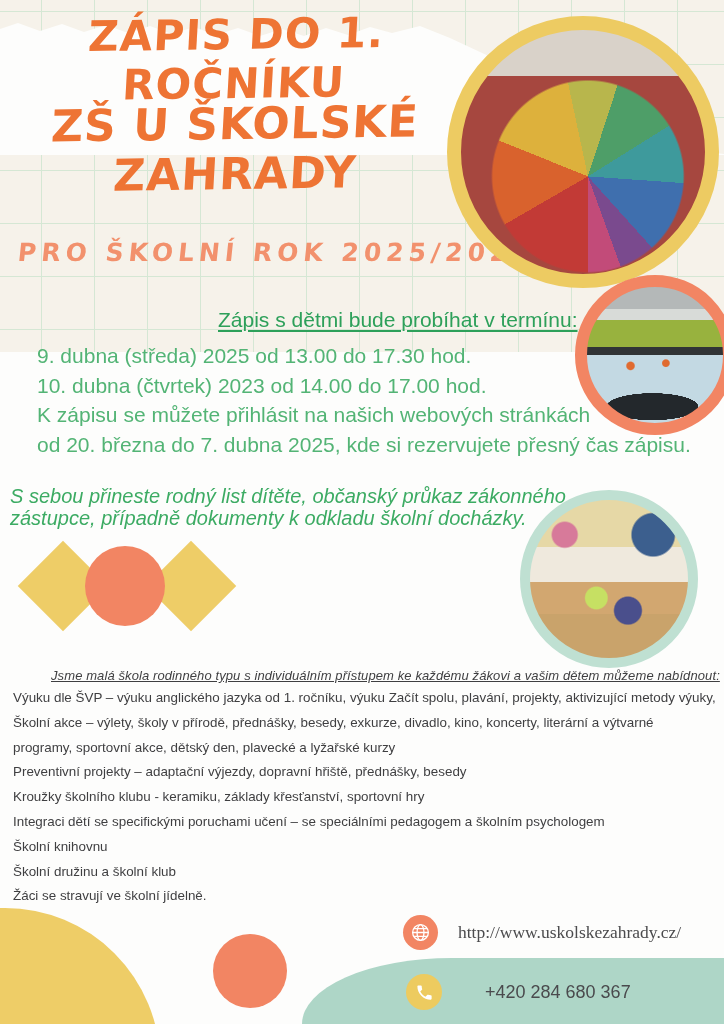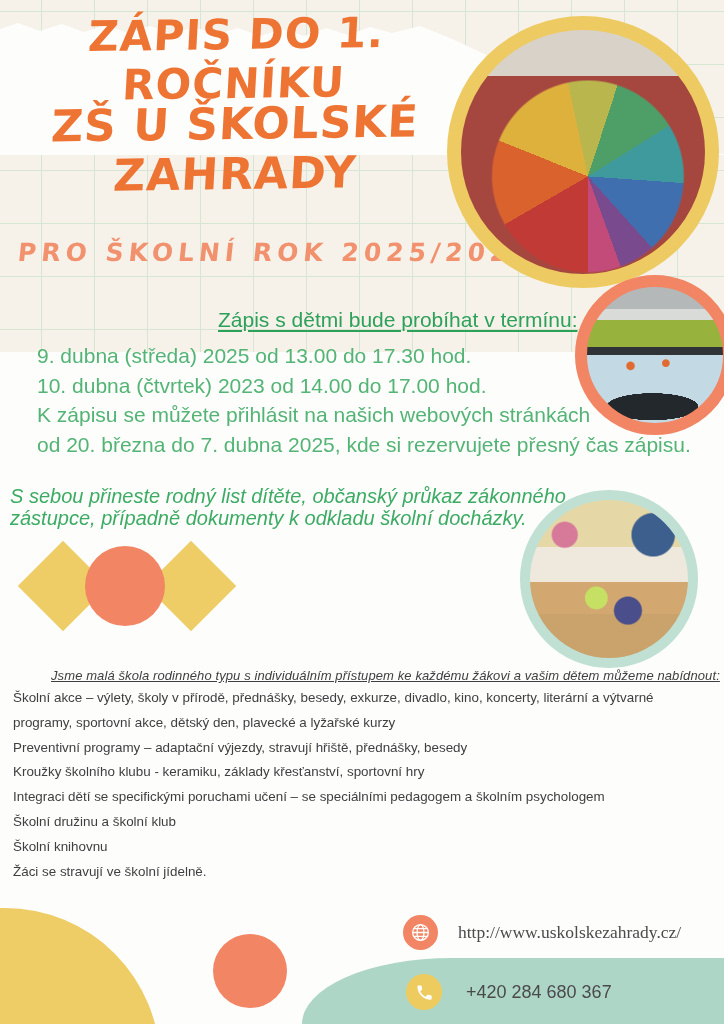--- a/index.html
+++ b/index.html
@@ -96,21 +96,21 @@
   
   .circle-yellow-bl { left:-150px; top:908px; width:310px; height:310px; border-radius:50%; background:#eecd67; }
   .circle-orange-b { left:213px; top:934px; width:74px; height:74px; border-radius:50%; background:#f28563; }
   .teal-bar { left:302px; top:958px; width:422px; height:66px; background:#aed6c7; border-top-left-radius:150px 66px; }
 
   .icon-badge { border-radius:50%; display:flex; align-items:center; justify-content:center; }
   .globe-badge { left:403px; top:915px; width:35px; height:35px; background:#f28563; }
   .phone-badge { left:406px; top:974px; width:36px; height:36px; background:#edcb5f; }
 
   .website { left:458px; top:922px; font-size:17.5px; color:#4b4b4d; white-space:nowrap;font-family:Liberation Serif, serif; }
-  .phone { left:466px; top:982px; font-size:18px; color:#4a4a4d; white-space:nowrap; }
+  .phone { left:485px; top:982px; font-size:18px; color:#4a4a4d; white-space:nowrap; }
 </style>
 </head>
 <body>
 
 <div class="page">
 
   <svg class="torn-svg" viewBox="0 0 724 155" preserveAspectRatio="none">
     <path fill="#fdfdfc" d="M0,155 L0,29 L18,23 L40,31 L62,24 L84,32 L106,25 L128,33 L150,26 L172,34 L194,27 L216,35 L238,28 L260,36 L282,29 L304,36 L326,28 L348,35 L370,27 L392,33 L420,26
       L450,38 L480,52 L510,66 L540,82 L570,100 L600,118 L630,132 L660,142 L690,150 L724,154 L724,155 Z"></path>
   </svg>
@@ -137,27 +137,28 @@
     <div>S sebou přineste rodný list dítěte, občanský průkaz zákonného</div>
     <div>zástupce, případně dokumenty k odkladu školní docházky.</div>
   </div>
 
   <div class="abs diamond diamond-left"></div>
   <div class="abs diamond diamond-right"></div>
   <div class="abs circle-orange-mid"></div>
 
   <div class="abs offers-heading">Jsme malá škola rodinného typu s individuálním přístupem ke každému žákovi a vašim dětem můžeme nabídnout:</div>
   <div class="abs offers">
+    <div class="offer-line">Výuku dle ŠVP – výuku anglického jazyka od 1. ročníku, výuku Začít spolu, plavání, projekty, aktivizující metody výuky,</div>
     <div class="offer-line">Školní akce – výlety, školy v přírodě, přednášky, besedy, exkurze, divadlo, kino, koncerty, literární a výtvarné</div>
     <div class="offer-line">programy, sportovní akce, dětský den, plavecké a lyžařské kurzy</div>
-    <div class="offer-line">Preventivní programy – adaptační výjezdy, stravují hřiště, přednášky, besedy</div>
+    <div class="offer-line">Preventivní projekty – adaptační výjezdy, dopravní hřiště, přednášky, besedy</div>
     <div class="offer-line">Kroužky školního klubu - keramiku, základy křesťanství, sportovní hry</div>
     <div class="offer-line">Integraci dětí se specifickými poruchami učení – se speciálními pedagogem a školním psychologem</div>
+    <div class="offer-line">Školní knihovnu</div>
     <div class="offer-line">Školní družinu a školní klub</div>
-    <div class="offer-line">Školní knihovnu</div>
     <div class="offer-line">Žáci se stravují ve školní jídelně.</div>
   </div>
 
   <div class="abs circle-yellow-bl"></div>
   <div class="abs circle-orange-b"></div>
   <div class="abs teal-bar"></div>
 
   <div class="abs icon-badge globe-badge">
     <svg width="23" height="23" viewBox="0 0 24 24" fill="none" stroke="#ffffff" stroke-width="1.4">
       <circle cx="12" cy="12" r="8.2"></circle>

